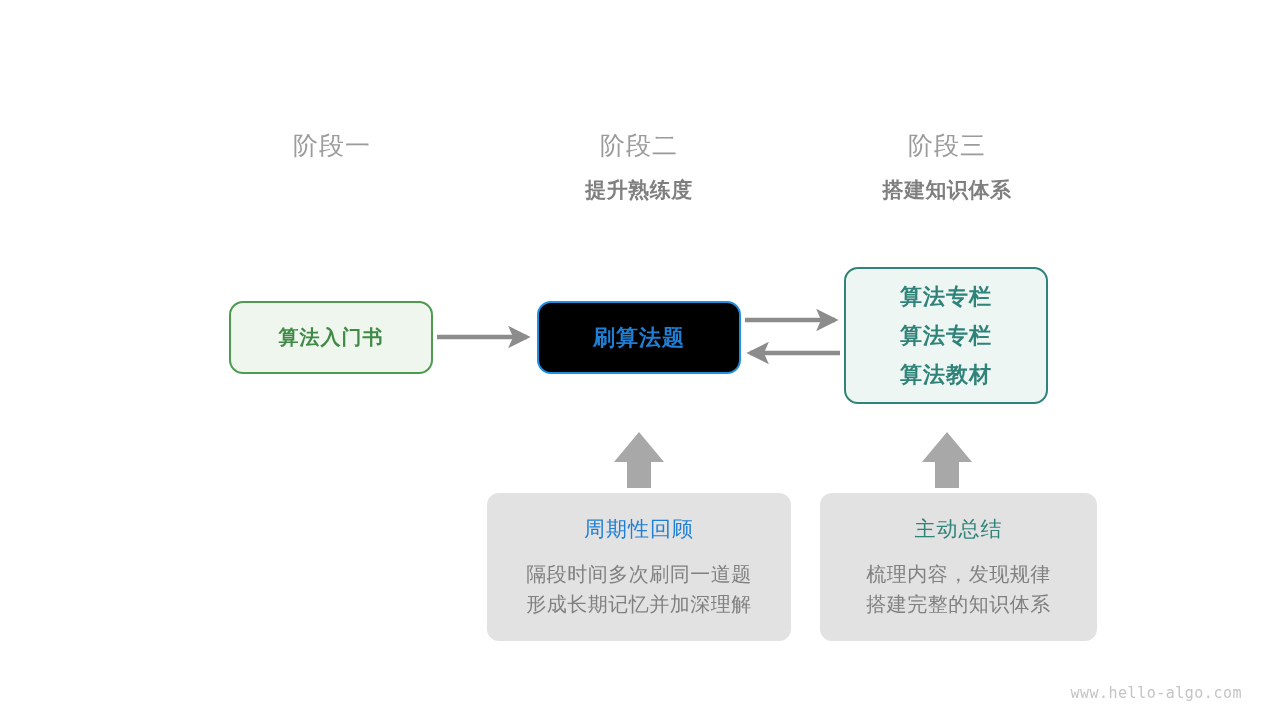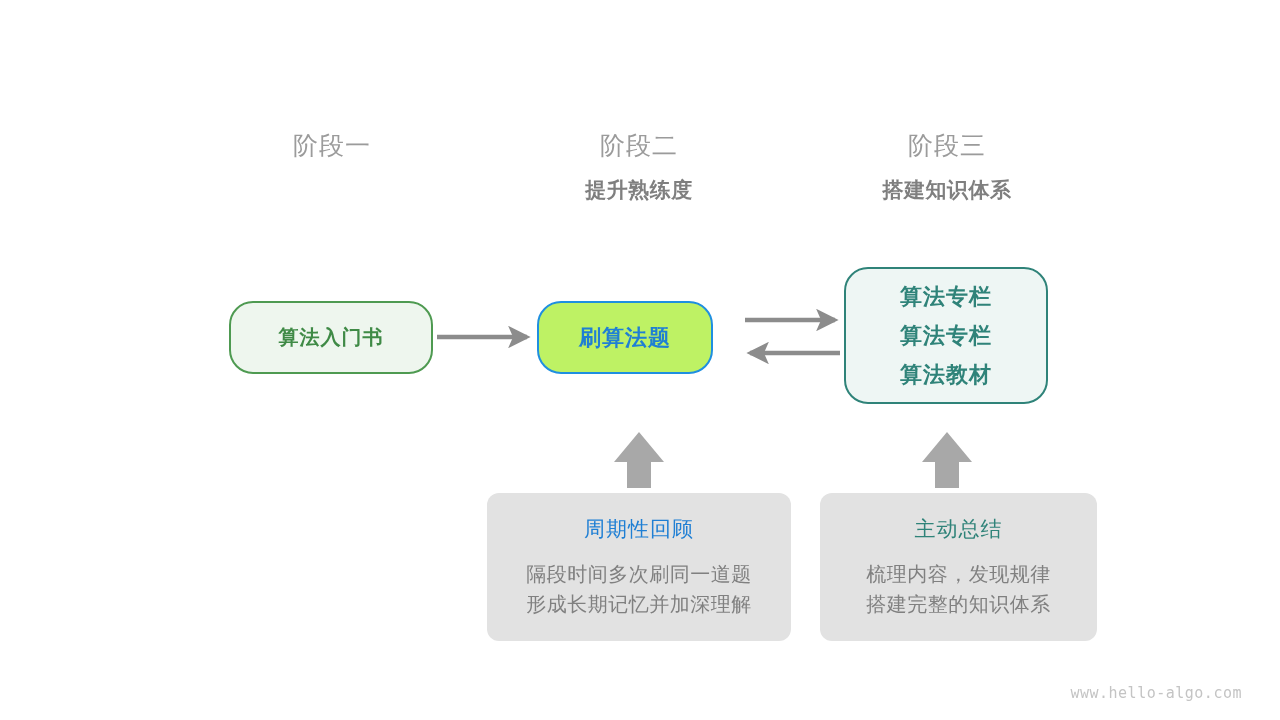--- a/index.html
+++ b/index.html
@@ -46,21 +46,21 @@
     margin-top: 12px;
   }
   #stage-1 { left: 202px; top: 128px; }
   #stage-2 { left: 509px; top: 128px; }
   #stage-3 { left: 817px; top: 128px; }
 
   
   .node {
     position: absolute;
     box-sizing: border-box;
-    border-radius: 24px;
+    border-radius: 14px;
     display: flex;
     flex-direction: column;
     align-items: center;
     justify-content: center;
     font-weight: bold;
     letter-spacing: 1px;
   }
 
   #node-book {
     left: 229px;
@@ -69,23 +69,23 @@
     height: 73px;
     background: #eef6ee;
     border: 2px solid #4e9a51;
     color: #3f8a46;
     font-size: 20px;
   }
 
   #node-practice {
     left: 537px;
     top: 301px;
-    width: 176px;
+    width: 204px;
     height: 73px;
-    background: #bef264;
+    background: #000000;
     border: 2px solid #1f8fe0;
     color: #1f7fd4;
     font-size: 22px;
     justify-content: center;
   }
 
   #node-system {
     left: 844px;
     top: 267px;
     width: 204px;

